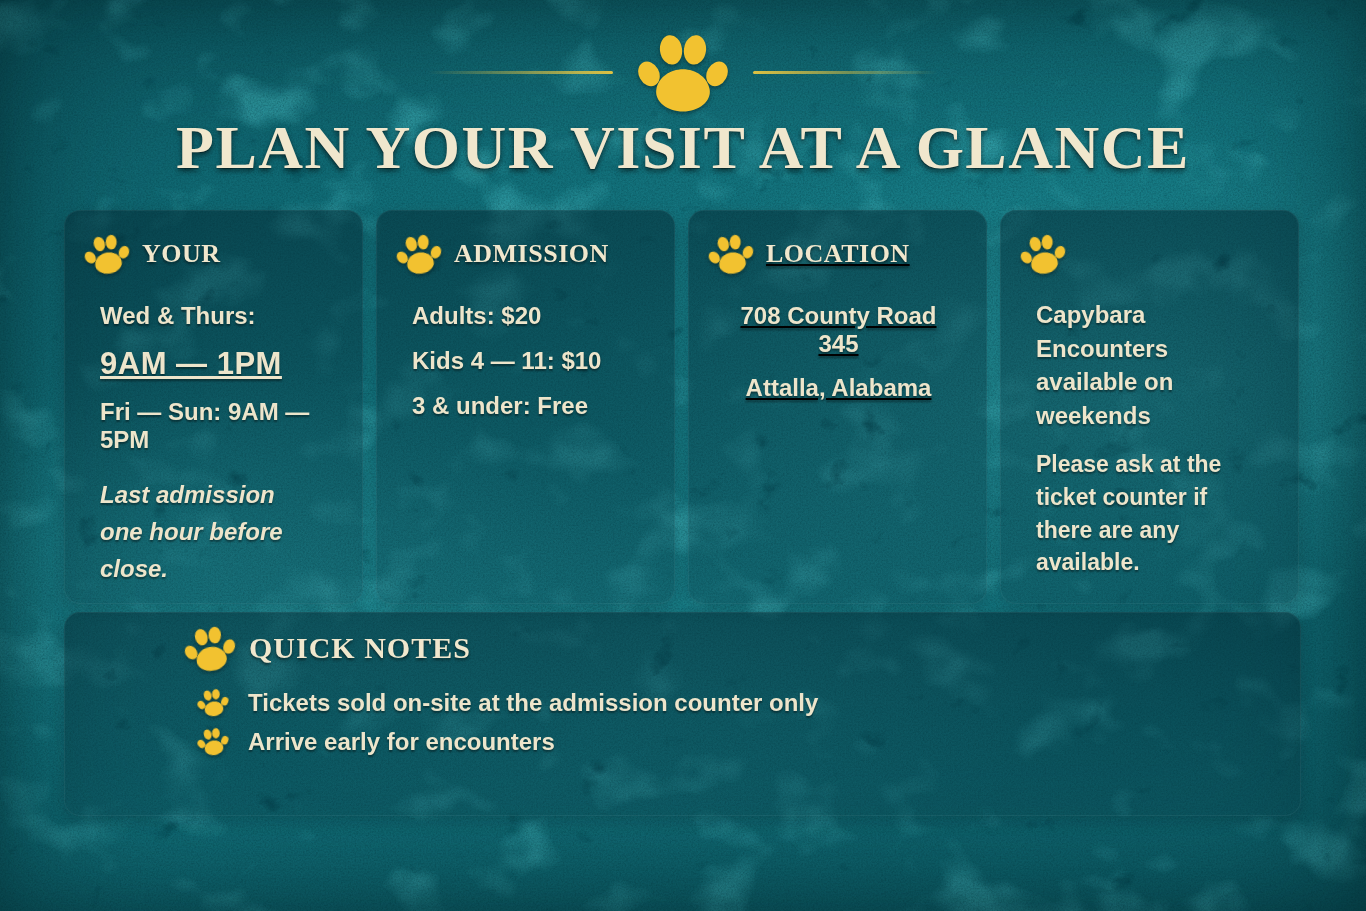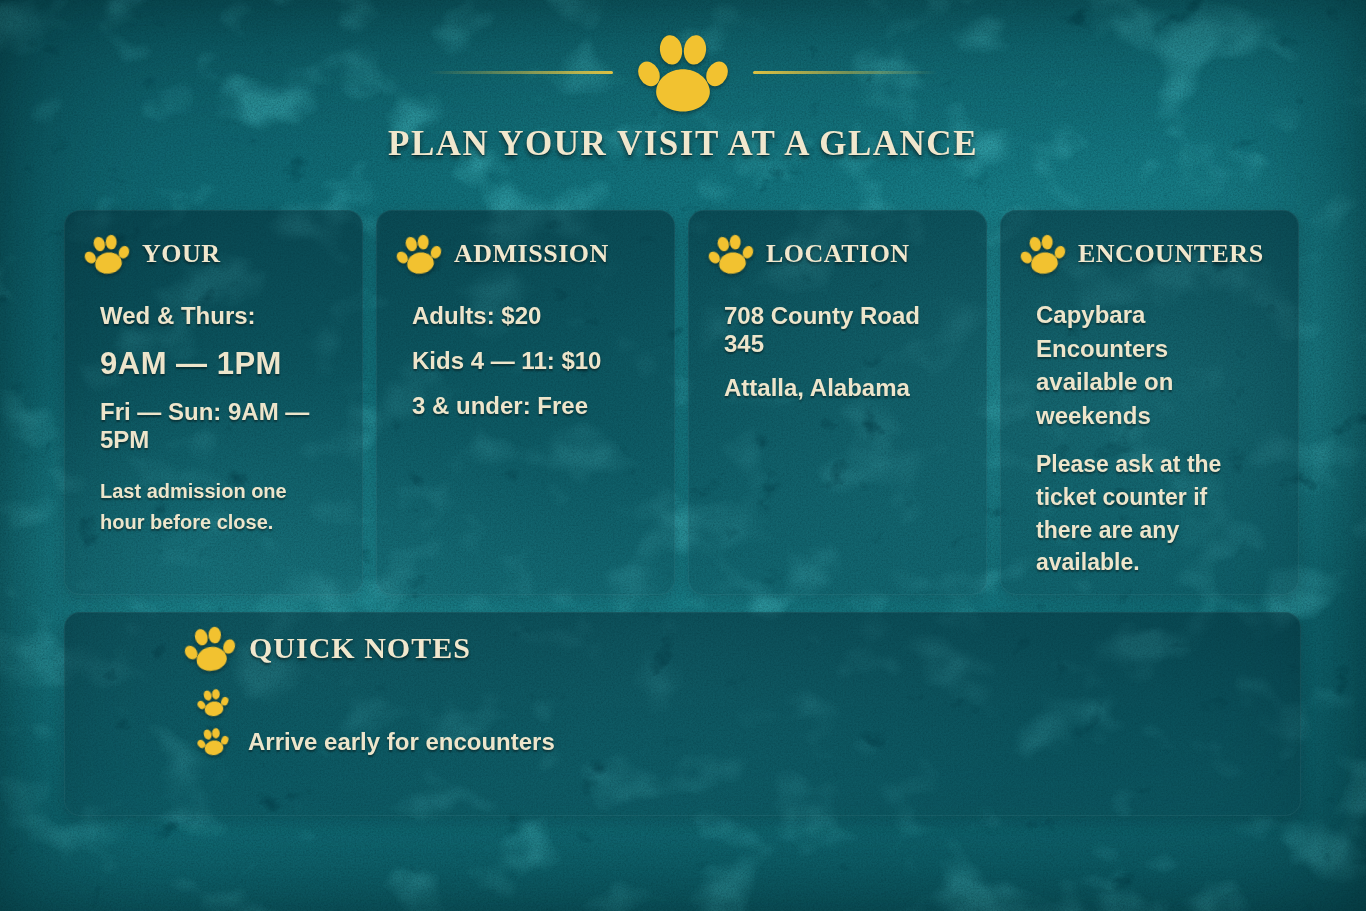--- a/index.html
+++ b/index.html
@@ -22,23 +22,23 @@
 
   .paw{color:#F2C230;filter:drop-shadow(0 2px 2px rgba(0,0,0,.35));flex:none;}
   .paw.tilt{transform:rotate(-9deg);}
 
   
   .divider-row{position:absolute;top:28px;left:0;right:0;display:flex;align-items:center;justify-content:center;gap:24px;height:88px;}
   .gold-line{height:3px;width:185px;border-radius:2px;}
   .gold-line.left{background:linear-gradient(90deg,rgba(216,178,52,0),rgba(233,198,64,.95));}
   .gold-line.right{background:linear-gradient(270deg,rgba(216,178,52,0),rgba(233,198,64,.95));}
   h1.title{
-    position:absolute;top:112px;left:0;right:0;margin:12px;text-align:center;
+    position:absolute;top:112px;left:0;right:0;margin:0;text-align:center;
     font-family:"Liberation Serif","DejaVu Serif",serif;font-weight:bold;
-    font-size:35px;letter-spacing:1.5px;color:#F0E7CD;
+    font-size:62px;letter-spacing:1.5px;color:#F0E7CD;
     text-shadow:0 3px 5px rgba(0,0,0,.55),0 1px 0 rgba(0,0,0,.3);
   }
 
   
   .cards{position:absolute;top:210px;left:64px;right:67px;height:368px;
     display:grid;grid-template-columns:repeat(4,1fr);gap:13px;}
   .card,.panel{
     background:linear-gradient(180deg,rgba(2,40,50,.52),rgba(6,54,64,.28));
     border-radius:16px;
     box-shadow:inset 0 0 0 1px rgba(180,230,230,.07),0 5px 16px rgba(0,10,14,.18);
@@ -50,23 +50,23 @@
     font-size:26px;letter-spacing:.5px;color:#F0E7CD;
     text-shadow:0 2px 3px rgba(0,0,0,.5);
   }
   .card p{margin:16px;color:#EDE5CB;font-weight:bold;text-shadow:0 2px 2px rgba(0,0,0,.42);}
   .t24{font-size:24px;}
   .t31{font-size:31px;letter-spacing:.5px;}
   .t23{font-size:23px;line-height:1.42;}
   .mt26{margin-top:26px!important;}.mt22{margin-top:22px!important;}
   .mt20{margin-top:20px!important;}.mt17{margin-top:17px!important;}
   .mt15{margin-top:15px!important;}.mt14{margin-top:14px!important;}
-  .mt13{margin-top:13px!important;}.mt8{margin-top:8px!important;}
-  .note{font-size:20px;line-height:1.55;max-width:215px;}
-  .card.center{text-align:left;}
+  .mt13{margin-top:13px!important;}.mt8{margin-top:8px!important;text-decoration:underline;}
+  .note{font-style:italic;font-size:24px;line-height:1.55;max-width:215px;}
+  .card.center{text-align:center;text-decoration:underline;}
   .w205{max-width:205px;}.w265{max-width:265px;}.w255{max-width:255px;line-height:1.4;}
 
   
   .panel{position:absolute;top:612px;left:64px;right:65px;height:204px;box-sizing:border-box;padding-top:12px;}
   .panel-head{display:flex;align-items:center;gap:13px;margin-left:120px;height:48px;}
   .panel-head h2{
     margin:0;font-family:"Liberation Serif","DejaVu Serif",serif;font-weight:bold;
     font-size:30px;letter-spacing:1px;color:#F0E7CD;text-shadow:0 2px 3px rgba(0,0,0,.5);
   }
   .notes{list-style:none;margin:16px 0 0 133px;padding:0;}
@@ -166,40 +166,40 @@
         </div>
         <p class="t24 mt26">708 County Road 345</p>
         <p class="t24 mt15">Attalla, Alabama</p>
       </section>
 
       <section class="card">
         <div class="card-head">
           <svg class="paw tilt" width="46" height="42">
               <use href="#paw"></use>
             </svg>
-          <h2>ENCOUNTERS</h2>
         </div>
         <p class="t24 w255 mt22">Capybara Encounters available on weekends</p>
         <p class="t23 w265 mt13">Please ask at the ticket counter if there are any available.</p>
       </section>
 
     </main>
 
     <section class="panel">
       <div class="panel-head">
         <svg class="paw tilt" width="52" height="47">
             <use href="#paw"></use>
           </svg>
         <h2>QUICK NOTES</h2>
       </div>
       <ul class="notes">
         <li>
           <svg class="paw tilt" width="32" height="29">
               <use href="#paw"></use>
             </svg>
+          <span>Tickets sold on-site at the admission counter only</span>
         </li>
         <li>
           <svg class="paw tilt" width="32" height="29">
               <use href="#paw"></use>
             </svg>
           <span>Arrive early for encounters</span>
         </li>
       </ul>
     </section>
 

